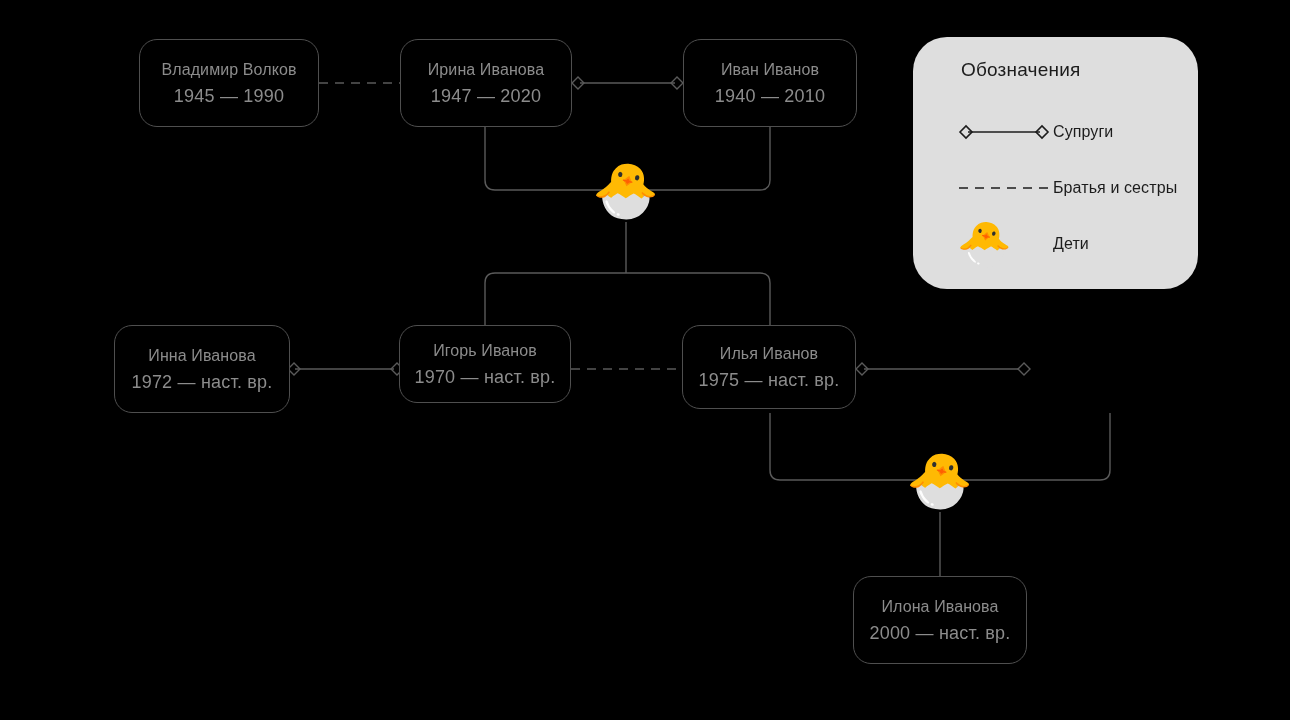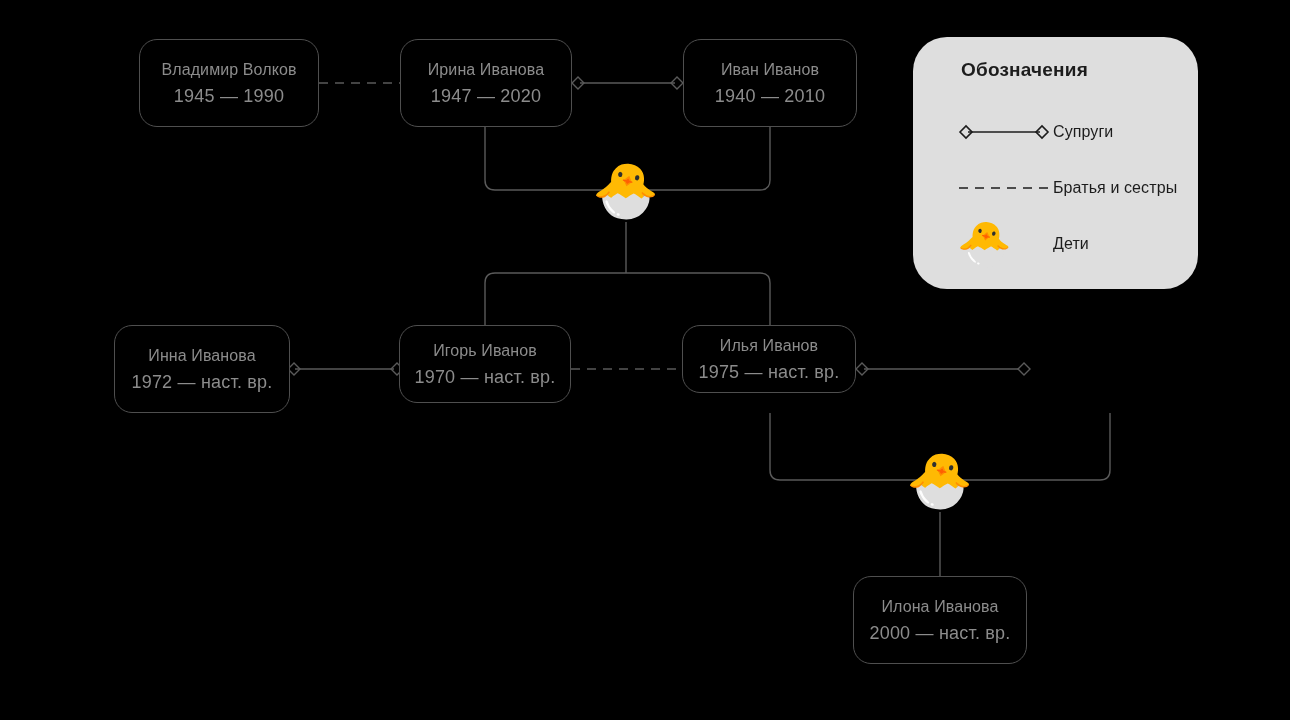--- a/index.html
+++ b/index.html
@@ -65,21 +65,21 @@
     top: 37px;
     width: 285px;
     height: 252px;
     box-sizing: border-box;
     background: #dedede;
     border-radius: 34px;
     padding: 22px 26px 0 44px;
   }
   #legend-title {
     font-size: 19px;
-    font-weight: bold;
+    font-weight: normal;
     color: #1c1c1c;
     letter-spacing: 0.2px;
     margin: 0 0 0 4px;
   }
   .legend-row {
     display: flex;
     align-items: center;
     height: 56px;
   }
   .legend-row.first { margin-top: 23px; }
@@ -157,21 +157,21 @@
   <div class="node" style="left:114px; top:325px; width:176px; height:88px;justify-content:center;">
     <div class="node-name">Инна Иванова</div>
     <div class="node-dates">1972 — наст. вр.</div>
   </div>
 
   <div class="node" style="left:399px; top:325px; width:172px; height:78px;">
     <div class="node-name">Игорь Иванов</div>
     <div class="node-dates">1970 — наст. вр.</div>
   </div>
 
-  <div class="node" style="left:682px; top:325px; width:174px; height:68px;">
+  <div class="node" style="left:682px; top:325px; width:174px; height:84px;">
     <div class="node-name">Илья Иванов</div>
     <div class="node-dates">1975 — наст. вр.</div>
   </div>
 
 
   <div class="node" style="left:853px; top:576px; width:174px; height:88px;">
     <div class="node-name">Илона Иванова</div>
     <div class="node-dates">2000 — наст. вр.</div>
   </div>
 

